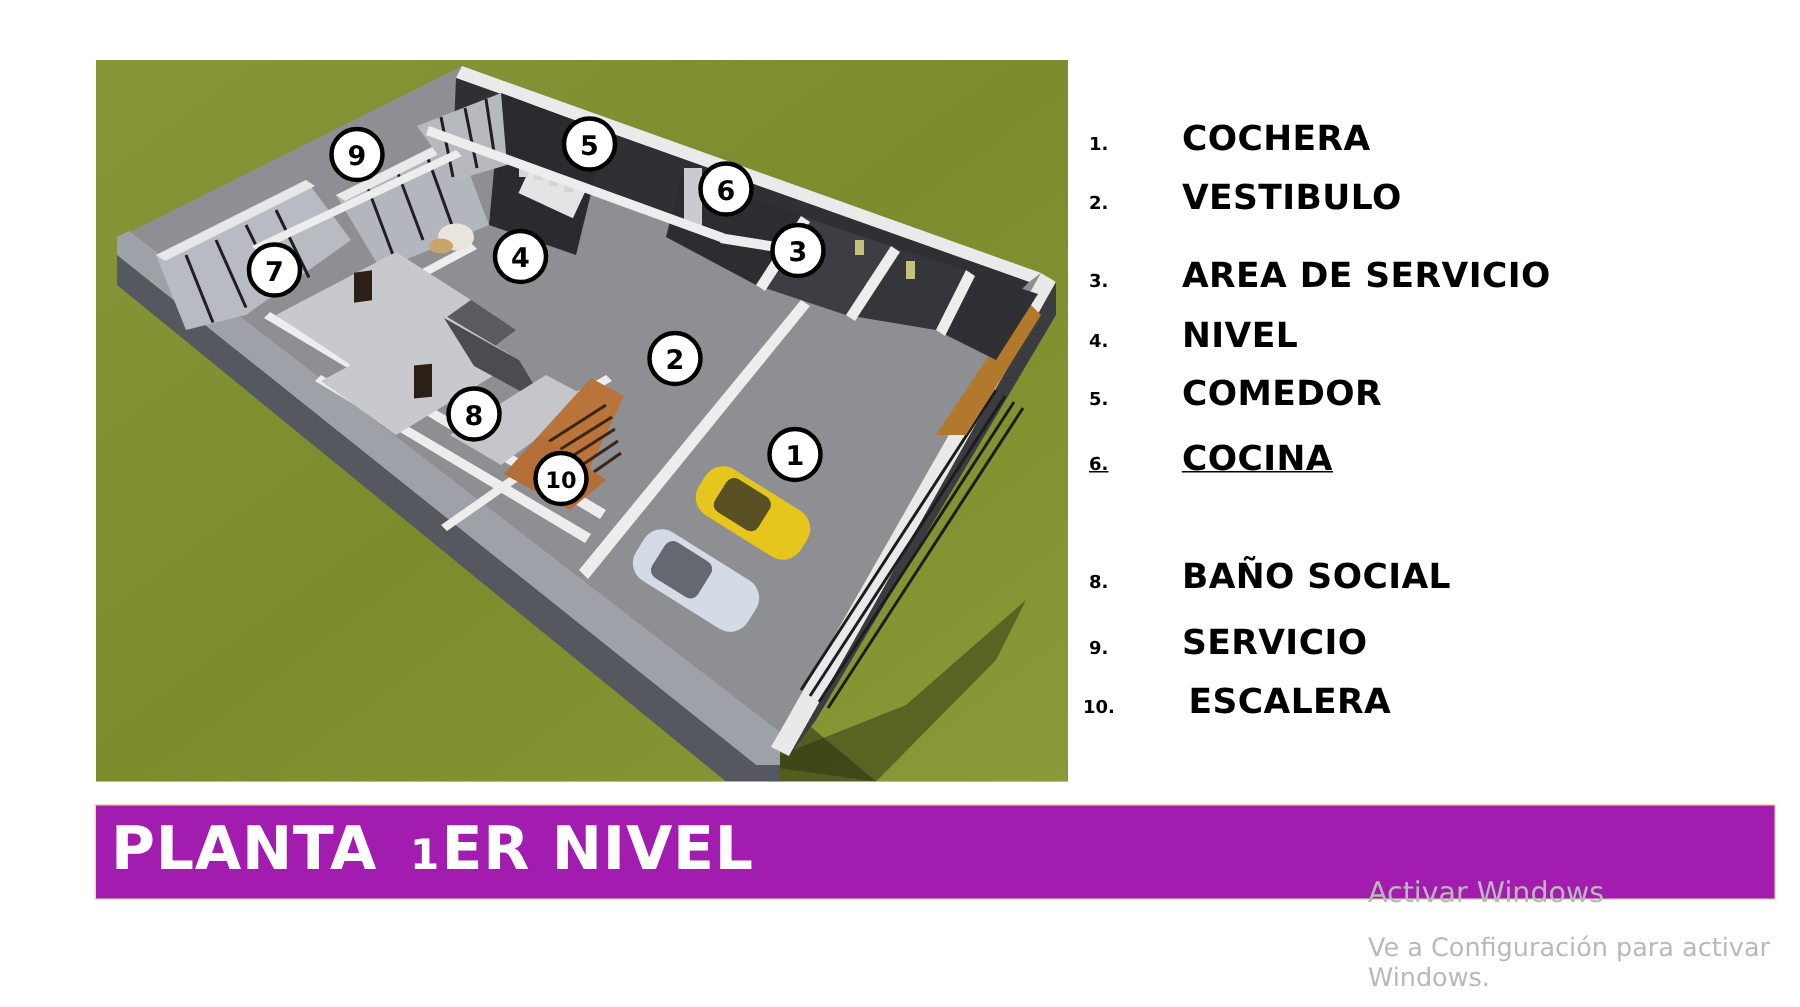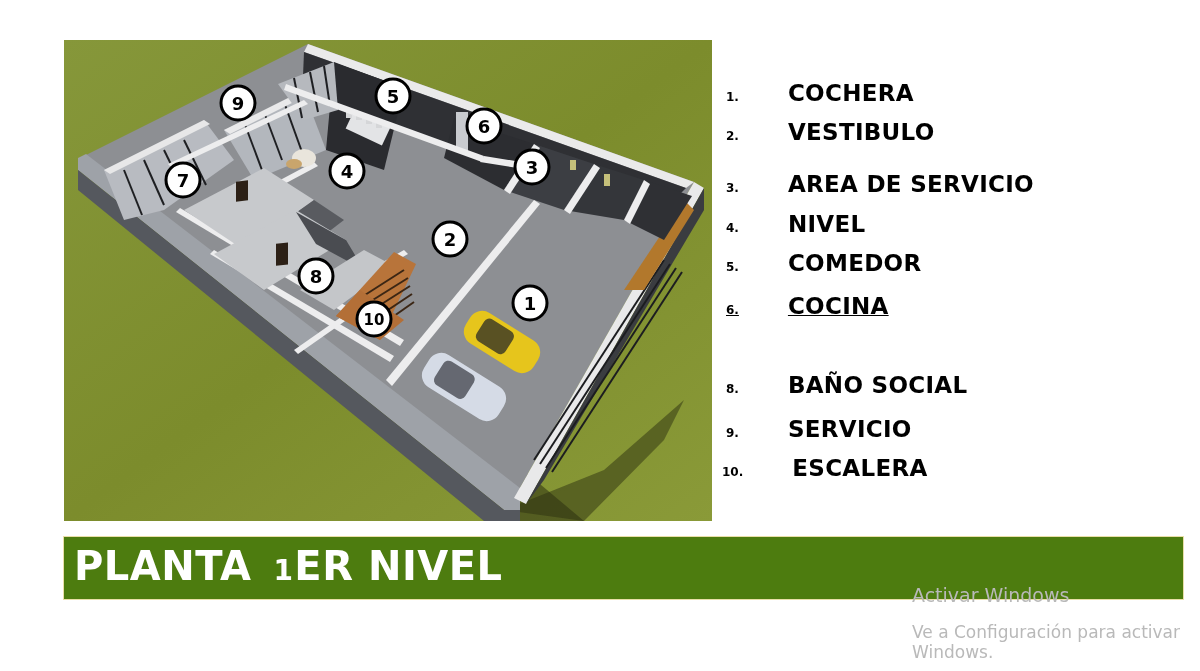--- a/index.html
+++ b/index.html
@@ -24,21 +24,21 @@
       font-weight: bold; font-size: 19px; color: #000; letter-spacing: 0.2px;
     }
     .legend-item {
       position: absolute; left: 6px; white-space: nowrap; color: #000;
       font-weight: bold;
     }
     .legend-item .num { font-size: 12px; margin-right: 5px; }
     .legend-item .lbl { font-size: 23px; letter-spacing: 0.3px; margin-left: 44px; }
     .banner {
       position: absolute; left: 64px; top: 537px; width: 1119px; height: 62px;
-      background: #4d7c0f; box-shadow: 0 0 0 1px #e9dfa8;
+      background: #a21caf; box-shadow: 0 0 0 1px #e9dfa8;
     }
     .banner-title {
       position: absolute; left: 10px; top: 6px;
       color: #ffffff; font-weight: bold; font-size: 40px; letter-spacing: 0.5px;
       white-space: nowrap;
     }
     .banner-title .one { font-size: 28px; margin-left: 22px; margin-right: 1px; }
     .watermark {
       position: absolute; left: 912px; top: 584px; color: #b9b9b9;
       font-family: "DejaVu Sans", sans-serif;

